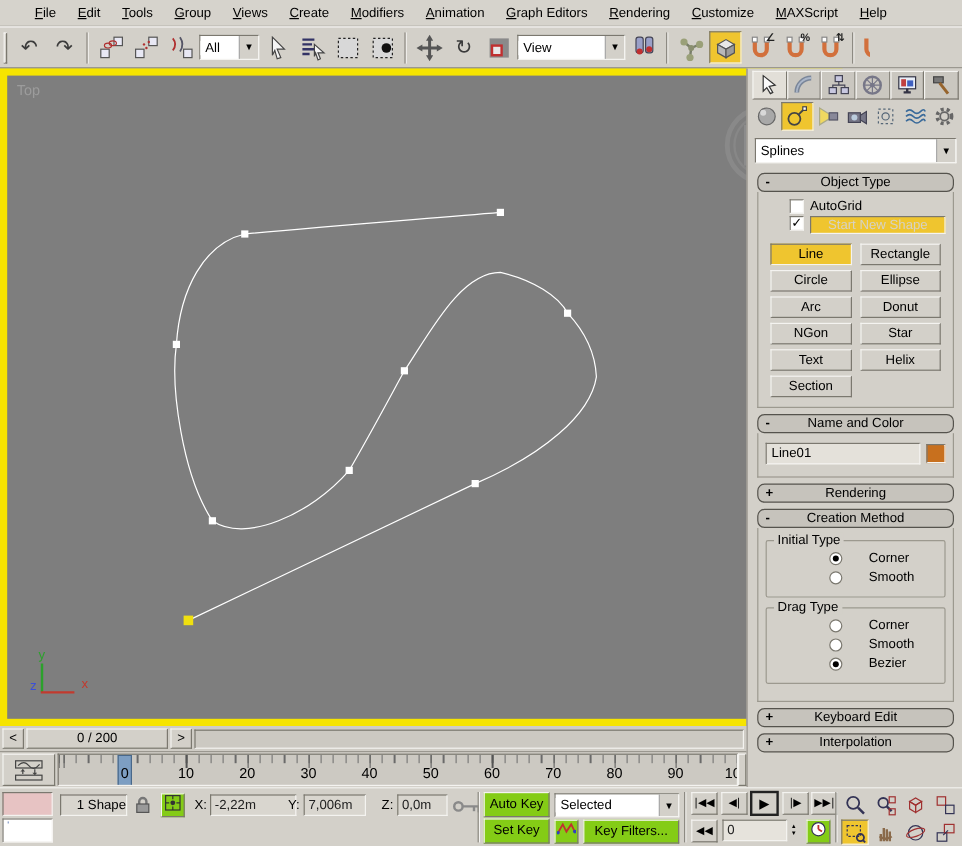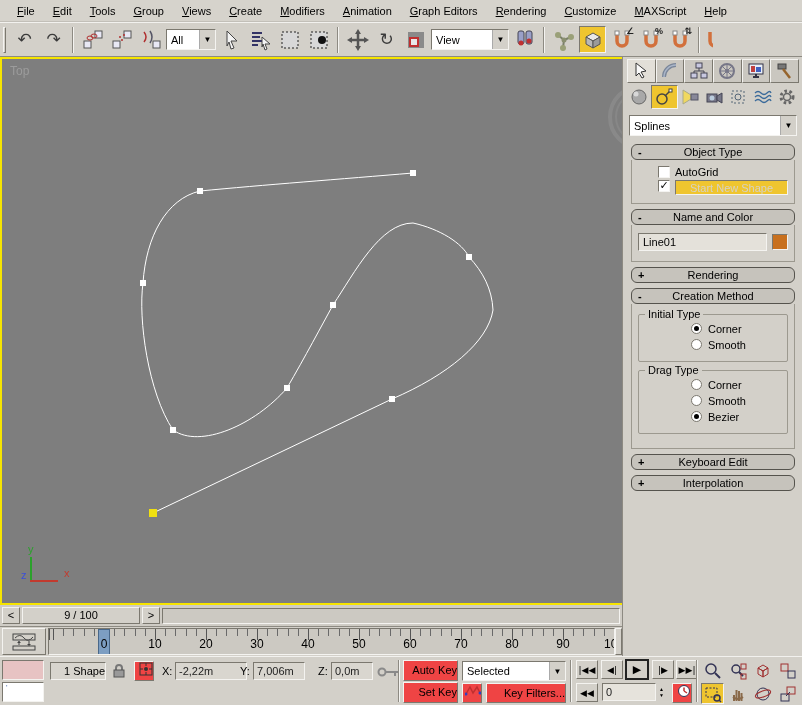--- a/index.html
+++ b/index.html
@@ -3,36 +3,36 @@
 <meta charset="utf-8">
 <style>
   *{box-sizing:border-box;margin:0;padding:0}
   html,body{width:802px;height:705px;overflow:hidden}
   body{font:11px "Liberation Sans","DejaVu Sans",sans-serif;background:#d3d0c9;color:#000;position:relative}
   .abs{position:absolute}
   .raised{background:#d3d0c9;border:1px solid;border-color:#f4f3f0 #7b786f #7b786f #f4f3f0}
   .pressed{border-color:#7b786f #f4f3f0 #f4f3f0 #7b786f}
   .yellow{background:#efc52f!important}
   
-  #menubar{position:absolute;left:0;top:0;width:802px;height:22px;background:#d6d3cc;border-bottom:1px solid #c2bfb8;display:flex;align-items:center;padding-left:8px}
+  #menubar{position:absolute;left:0;top:0;width:802px;height:22px;background:#d6d3cc;border-bottom:1px solid #c2bfb8;display:flex;align-items:center;padding-left:20px}
   .menu-item{display:inline-block;padding:3px 9px;cursor:default}
   .menu-item::first-letter{text-decoration:underline}
   
   #toolbar{position:absolute;left:0;top:22px;width:802px;height:35px;background:#d3d0c9;border-top:1px solid #f2f1ee;border-bottom:1px solid #8d8a82;display:flex;align-items:center;gap:2px;padding-left:3px;overflow:hidden}
   .grip{width:3px;height:26px;border:1px solid;border-color:#f4f3f0 #7b786f #7b786f #f4f3f0;margin-right:3px}
   .tbtn{width:27px;height:27px;display:flex;align-items:center;justify-content:center;font-size:17px;color:#3b3b3b;flex:0 0 auto}
   .tbtn.yellow{border:1px solid;border-color:#7b786f #f4f3f0 #f4f3f0 #7b786f}
   .tsep{width:2px;height:26px;border-left:1px solid #8d8a82;border-right:1px solid #f4f3f0;margin:0 3px}
   .dd{height:21px;display:flex;align-items:center;background:#fff;border:1px solid;border-color:#7b786f #f4f3f0 #f4f3f0 #7b786f;flex:0 0 auto}
   .dd .dd-val{padding:0 4px;flex:1;background:#fff}
   .dd .dd-btn{width:16px;height:100%;background:#d3d0c9;border-left:1px solid #aaa;display:flex;align-items:center;justify-content:center;font-size:8px}
   .magnet{position:relative}
   .magnet sup{position:absolute;right:1px;top:0;font-size:9px;font-weight:bold;color:#222}
   
-  #viewport{position:absolute;left:0;top:57px;width:702px;height:548px;background:#7e7e7e;border:2px solid #7f1d1d}
+  #viewport{position:absolute;left:0;top:57px;width:702px;height:548px;background:#7e7e7e;border:6px solid #7f1d1d}
   #vp-label{position:absolute;left:8px;top:5px;color:#9c9c9c;font-size:12px}
   #spline-svg{position:absolute;left:0;top:0}
   #viewcube{position:absolute;right:26px;top:25px;width:66px;height:66px;border-radius:50%;border:4px solid rgba(255,255,255,.09);display:flex;align-items:center;justify-content:center}
   #viewcube .ring{position:absolute;inset:3px;border-radius:50%;border:2px solid rgba(255,255,255,.07)}
   #viewcube .face{width:34px;height:34px;background:rgba(255,255,255,.11);display:flex;align-items:center;justify-content:center;font-size:9px;color:rgba(255,255,255,.22)}
   
   #cmdpanel{position:absolute;left:622px;top:57px;width:180px;height:599px;background:#d3d0c9;border-left:1px solid #8d8a82;padding:2px 3px 0 4px}
   #cp-tabs{display:flex;height:24px;margin-bottom:2px}
   .cp-tab{flex:1;height:24px;display:flex;align-items:center;justify-content:center;background:#cac7c0;border:1px solid;border-color:#f4f3f0 #7b786f #7b786f #f4f3f0}
   .cp-tab.active{background:#e2dfd8}
@@ -48,21 +48,21 @@
   .cb-row{display:flex;align-items:flex-start;gap:5px;margin:2px 0 2px 22px}
   .cb{width:12px;height:12px;background:#fff;border:1px solid;border-color:#7b786f #f4f3f0 #f4f3f0 #7b786f;font-size:11px;line-height:10px;text-align:center;font-family:"DejaVu Sans",sans-serif}
   .snshape{flex:1;height:15px;background:#efc52f;color:#d6d2c6;text-align:center;line-height:15px;border:1px solid;border-color:#7b786f #f4f3f0 #f4f3f0 #7b786f;margin-right:2px}
   .ot-grid{display:grid;grid-template-columns:1fr 1fr;gap:4px 7px;padding:6px 6px 2px 6px}
   .ot-btn{height:18px;text-align:center;line-height:16px}
   .name-row{display:flex;align-items:center;gap:5px;padding:4px 2px}
   .name-field{flex:1;height:18px;background:#e4e1da;border:1px solid;border-color:#7b786f #f4f3f0 #f4f3f0 #7b786f;padding:1px 4px;line-height:15px}
   .swatch{width:16px;height:16px;border:1px solid;border-color:#7b786f #f4f3f0 #f4f3f0 #7b786f}
   .group{border:1px solid #9c998f;border-radius:2px;margin:6px 2px 8px 2px;padding:4px 0 6px 0;position:relative}
   .group-label{position:absolute;top:-7px;left:6px;background:#d3d0c9;padding:0 3px}
-  .radio-row{display:flex;gap:6px;margin:4px 0 4px 52px}
+  .radio-row{display:flex;align-items:center;gap:22px;margin:4px 0 4px 52px}
   .radio{width:11px;height:11px;border-radius:50%;background:#fff;border:1px solid #7b786f;display:flex;align-items:center;justify-content:center}
   .radio.on::after{content:"";width:5px;height:5px;border-radius:50%;background:#000}
   
   #timeslider{position:absolute;left:0;top:605px;width:622px;height:22px;background:#cfccc5;display:flex;align-items:center;gap:2px;padding:1px 2px;border-bottom:1px solid #8d8a82}
   .ts-arrow{width:18px;height:17px;text-align:center;line-height:15px}
   #ts-btn{width:118px;height:17px;text-align:center;line-height:15px}
   #ts-track{flex:1;height:16px;background:#ccc9c2;border:1px solid;border-color:#7b786f #f4f3f0 #f4f3f0 #7b786f}
   
   #trackbar{position:absolute;left:0;top:627px;width:622px;height:29px;background:#d3d0c9;display:flex}
   #mini-curve{width:44px;height:27px;margin:1px 2px;display:flex;align-items:center;justify-content:center}
@@ -74,21 +74,21 @@
   #ruler-endbtn{width:7px;height:27px;margin-top:1px}
   
   #statusbar{position:absolute;left:0;top:656px;width:802px;height:49px;background:#d3d0c9;border-top:1px solid #f2f1ee}
   #listener-pink{position:absolute;left:2px;top:3px;width:42px;height:20px;background:#e7c3c3;border:1px solid;border-color:#7b786f #f4f3f0 #f4f3f0 #7b786f}
   #listener-white{position:absolute;left:2px;top:25px;width:42px;height:20px;background:#fff;border:1px solid;border-color:#7b786f #f4f3f0 #f4f3f0 #7b786f;color:#46a;font-size:8px;padding-left:3px}
   #shape-status{position:absolute;left:50px;top:5px;width:56px;height:18px;line-height:16px;text-align:right;background:#d8d5ce;border:1px solid;border-color:#7b786f #f4f3f0 #f4f3f0 #7b786f}
   .sb-icon{position:absolute;display:flex;align-items:center;justify-content:center}
   .coord-label{position:absolute;top:8px}
   .coord-field{position:absolute;top:5px;height:18px;background:#d9d6cf;border:1px solid;border-color:#7b786f #f4f3f0 #f4f3f0 #7b786f;padding:1px 3px;line-height:14px;color:#222}
   #delta-line{position:absolute;left:52px;top:30px;white-space:nowrap}
-  .sb-btn{position:absolute;text-align:right;background:#ef4444;border:1px solid;border-color:#f4f3f0 #7b786f #7b786f #f4f3f0}
+  .sb-btn{position:absolute;text-align:center;background:#84cc16;border:1px solid;border-color:#f4f3f0 #7b786f #7b786f #f4f3f0}
   .pb-btn{position:absolute;width:22px;height:19px;font-size:9px;font-family:"DejaVu Sans",sans-serif;display:flex;align-items:center;justify-content:center;background:#d3d0c9;border:1px solid;border-color:#f4f3f0 #7b786f #7b786f #f4f3f0}
   .nav-btn{position:absolute;width:23px;height:21px;display:flex;align-items:center;justify-content:center}
   .vsep{position:absolute;top:3px;height:42px;width:2px;border-left:1px solid #8d8a82;border-right:1px solid #f4f3f0}
 </style>
 </head>
 <body>
 
 <div id="menubar">
   <span class="menu-item">File</span>
   <span class="menu-item">Edit</span>
@@ -170,21 +170,21 @@
         <polygon points="22,11 17,8 17,14" fill="#555"></polygon>
       </svg>
     </div>
   <div class="tbtn">↻</div>
   <div class="tbtn">
       <svg width="20" height="20">
         <rect x="2" y="2" width="16" height="16" fill="#8a8a8a"></rect>
         <rect x="4" y="8" width="8" height="8" fill="#e8e8e8" stroke="#c03030" stroke-width="2"></rect>
       </svg>
     </div>
-  <div class="dd" style="width:78px">
+  <div class="dd" style="width:90px">
     <span class="dd-val">View</span>
     <span class="dd-btn">▼</span>
   </div>
   <div class="tbtn">
       <svg width="20" height="22">
         <rect x="3" y="2" width="6" height="13" rx="2" fill="#9aa0c8" stroke="#445"></rect>
         <rect x="11" y="2" width="6" height="13" rx="2" fill="#9aa0c8" stroke="#445"></rect>
         <circle cx="6" cy="14" r="2.5" fill="#c03030"></circle>
         <circle cx="14" cy="12" r="2.5" fill="#c03030"></circle>
       </svg>
@@ -365,20 +365,33 @@
     </div>
     <div class="r-body">
       <div class="cb-row">
         <span class="cb"></span>
         <span>AutoGrid</span>
       </div>
       <div class="cb-row">
         <span class="cb">✓</span>
         <span class="snshape">Start New Shape</span>
       </div>
+      <div class="ot-grid">
+        <div class="ot-btn raised yellow pressed">Line</div>
+        <div class="ot-btn raised">Rectangle</div>
+        <div class="ot-btn raised">Circle</div>
+        <div class="ot-btn raised">Ellipse</div>
+        <div class="ot-btn raised">Arc</div>
+        <div class="ot-btn raised">Donut</div>
+        <div class="ot-btn raised">NGon</div>
+        <div class="ot-btn raised">Star</div>
+        <div class="ot-btn raised">Text</div>
+        <div class="ot-btn raised">Helix</div>
+        <div class="ot-btn raised">Section</div>
+      </div>
     </div>
   </div>
 
   <div class="rollout">
     <div class="r-head">
       <span class="r-sign">-</span>
       <span class="r-title">Name and Color</span>
     </div>
     <div class="r-body">
       <div class="name-row">
@@ -440,21 +453,21 @@
   <div class="rollout">
     <div class="r-head">
       <span class="r-sign">+</span>
       <span class="r-title">Interpolation</span>
     </div>
   </div>
 </div>
 
 <div id="timeslider">
   <div class="ts-arrow raised">&lt;</div>
-  <div id="ts-btn" class="raised">9 / 100</div>
+  <div id="ts-btn" class="raised">0 / 200</div>
   <div class="ts-arrow raised">&gt;</div>
   <div id="ts-track"></div>
 </div>
 
 <div id="trackbar">
   <div id="mini-curve" class="raised">
     <svg width="26" height="18">
         <rect x="2" y="1" width="22" height="6" fill="none" stroke="#444"></rect>
         <path d="M4 5q5-5 9 0t9-1" fill="none" stroke="#444"></path>
         <rect x="2" y="13" width="22" height="4" fill="none" stroke="#444"></rect>

